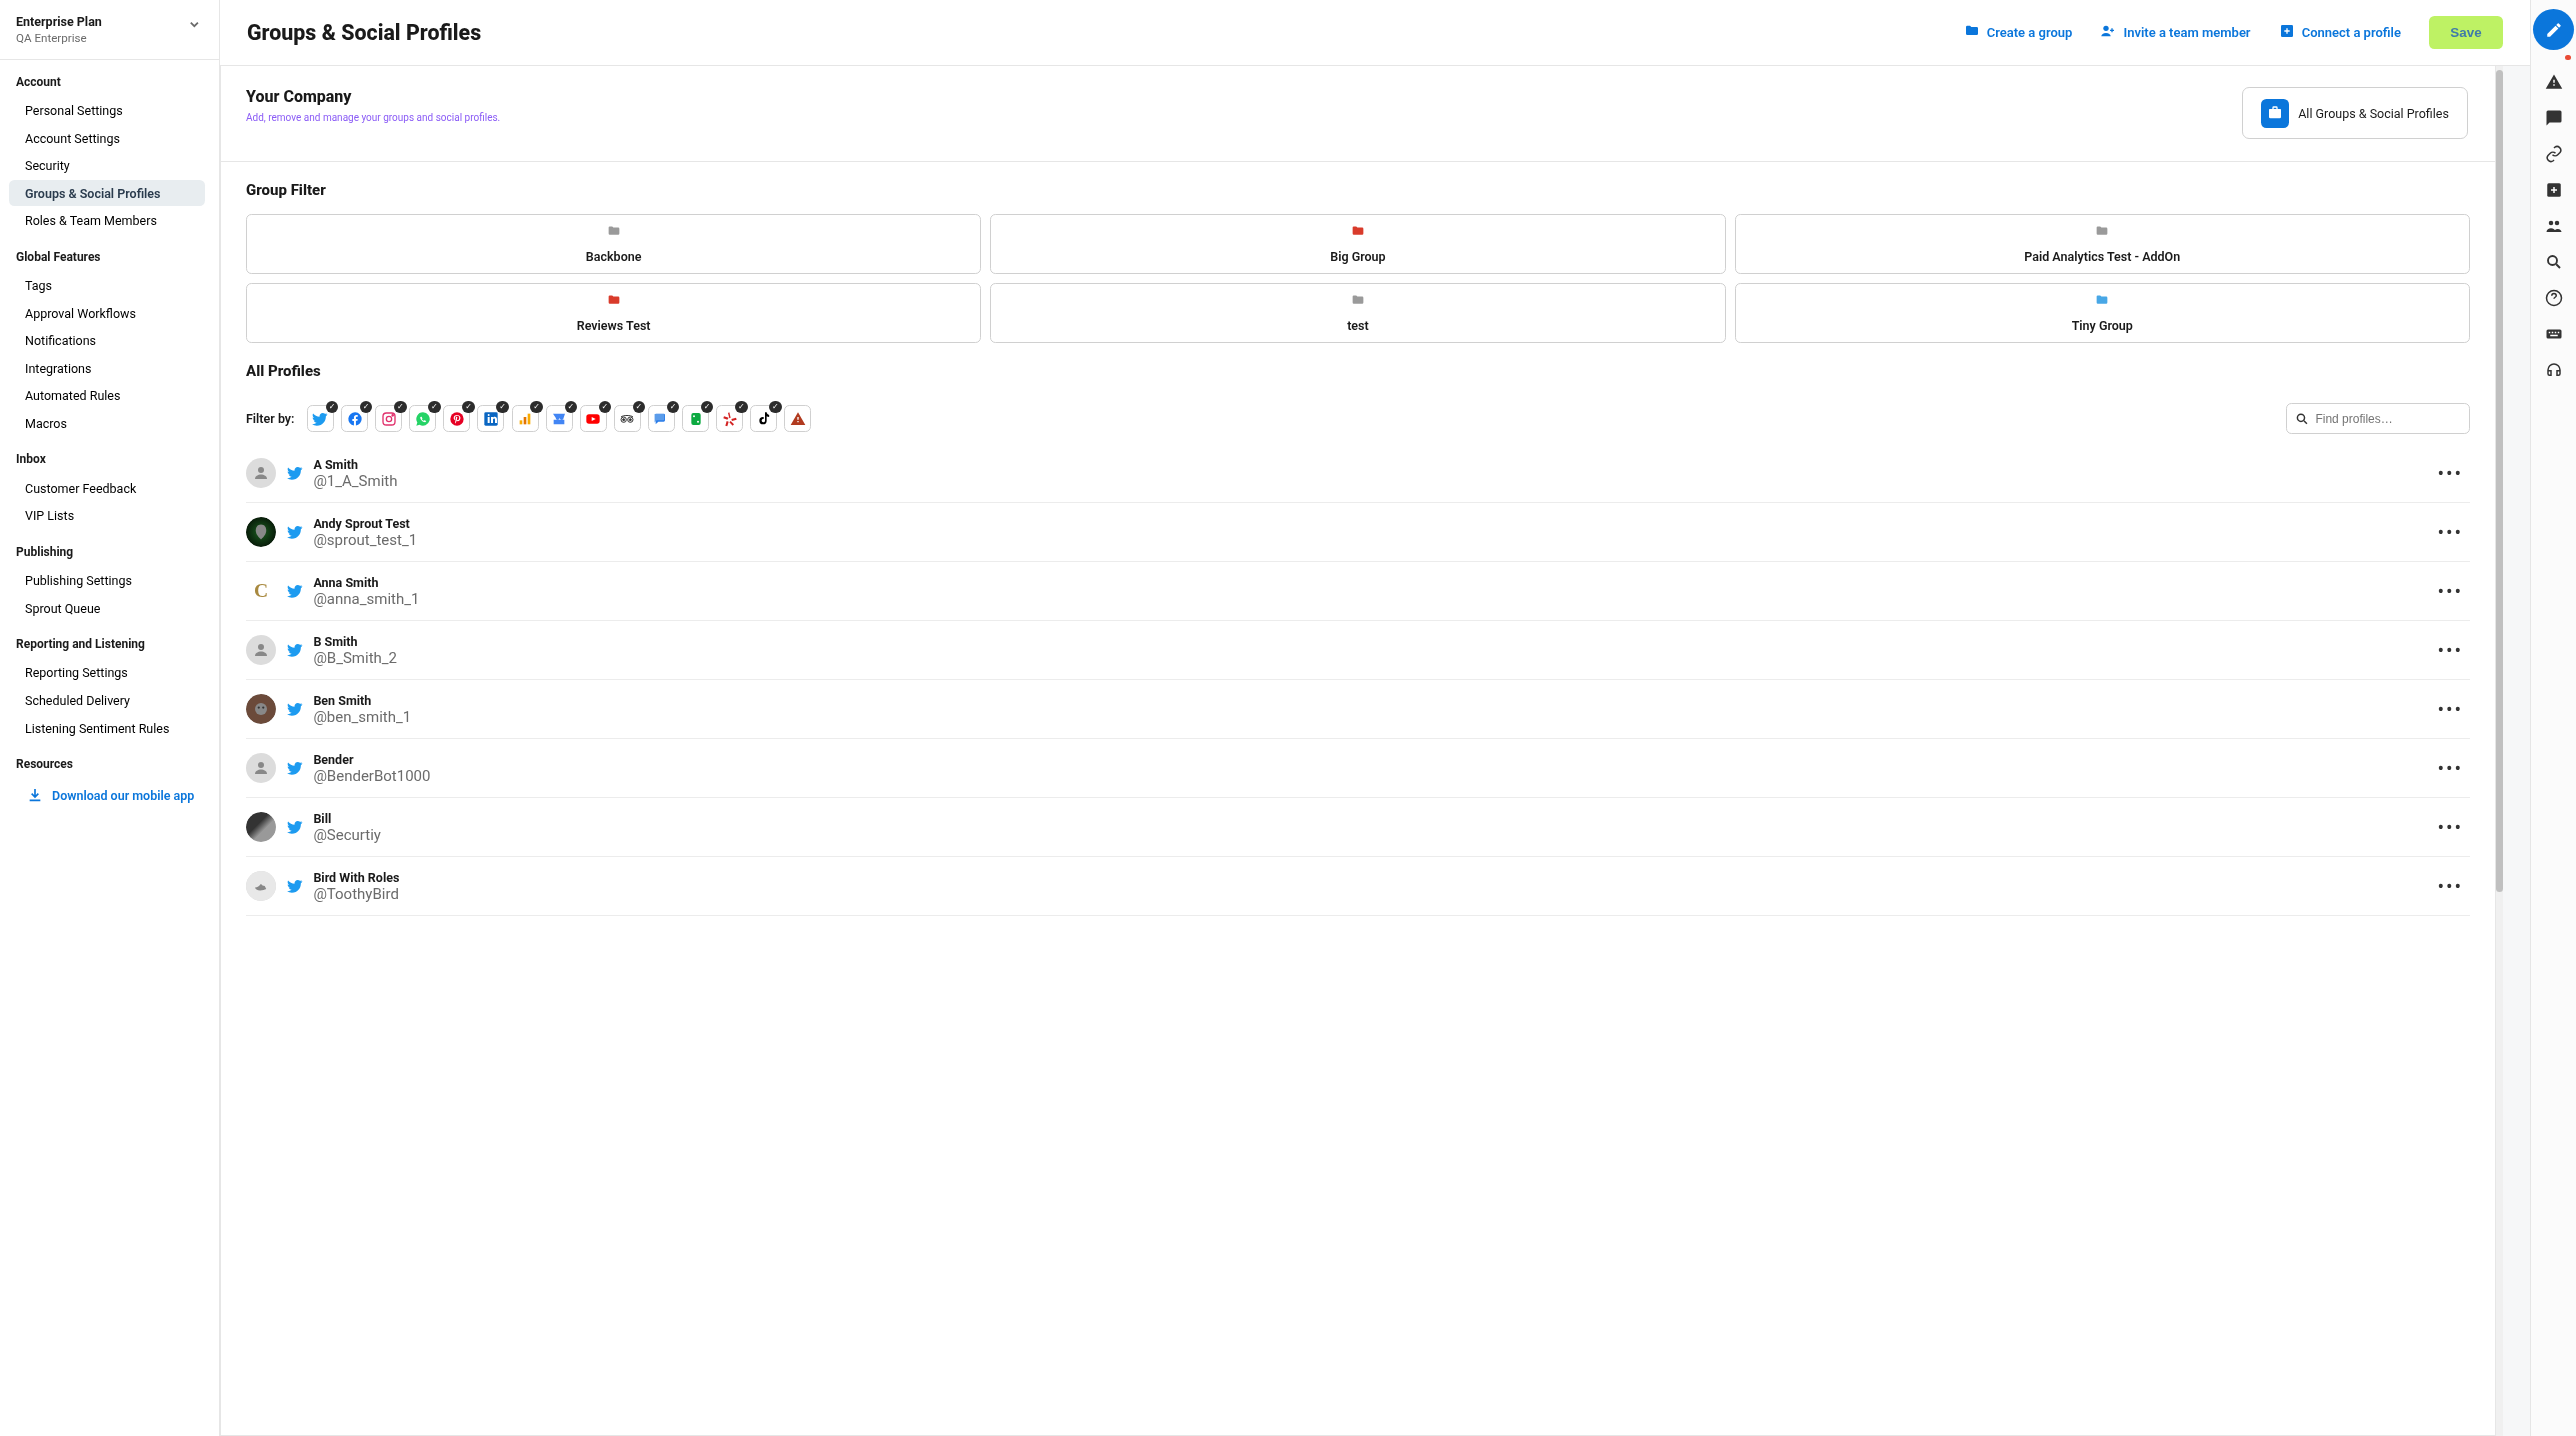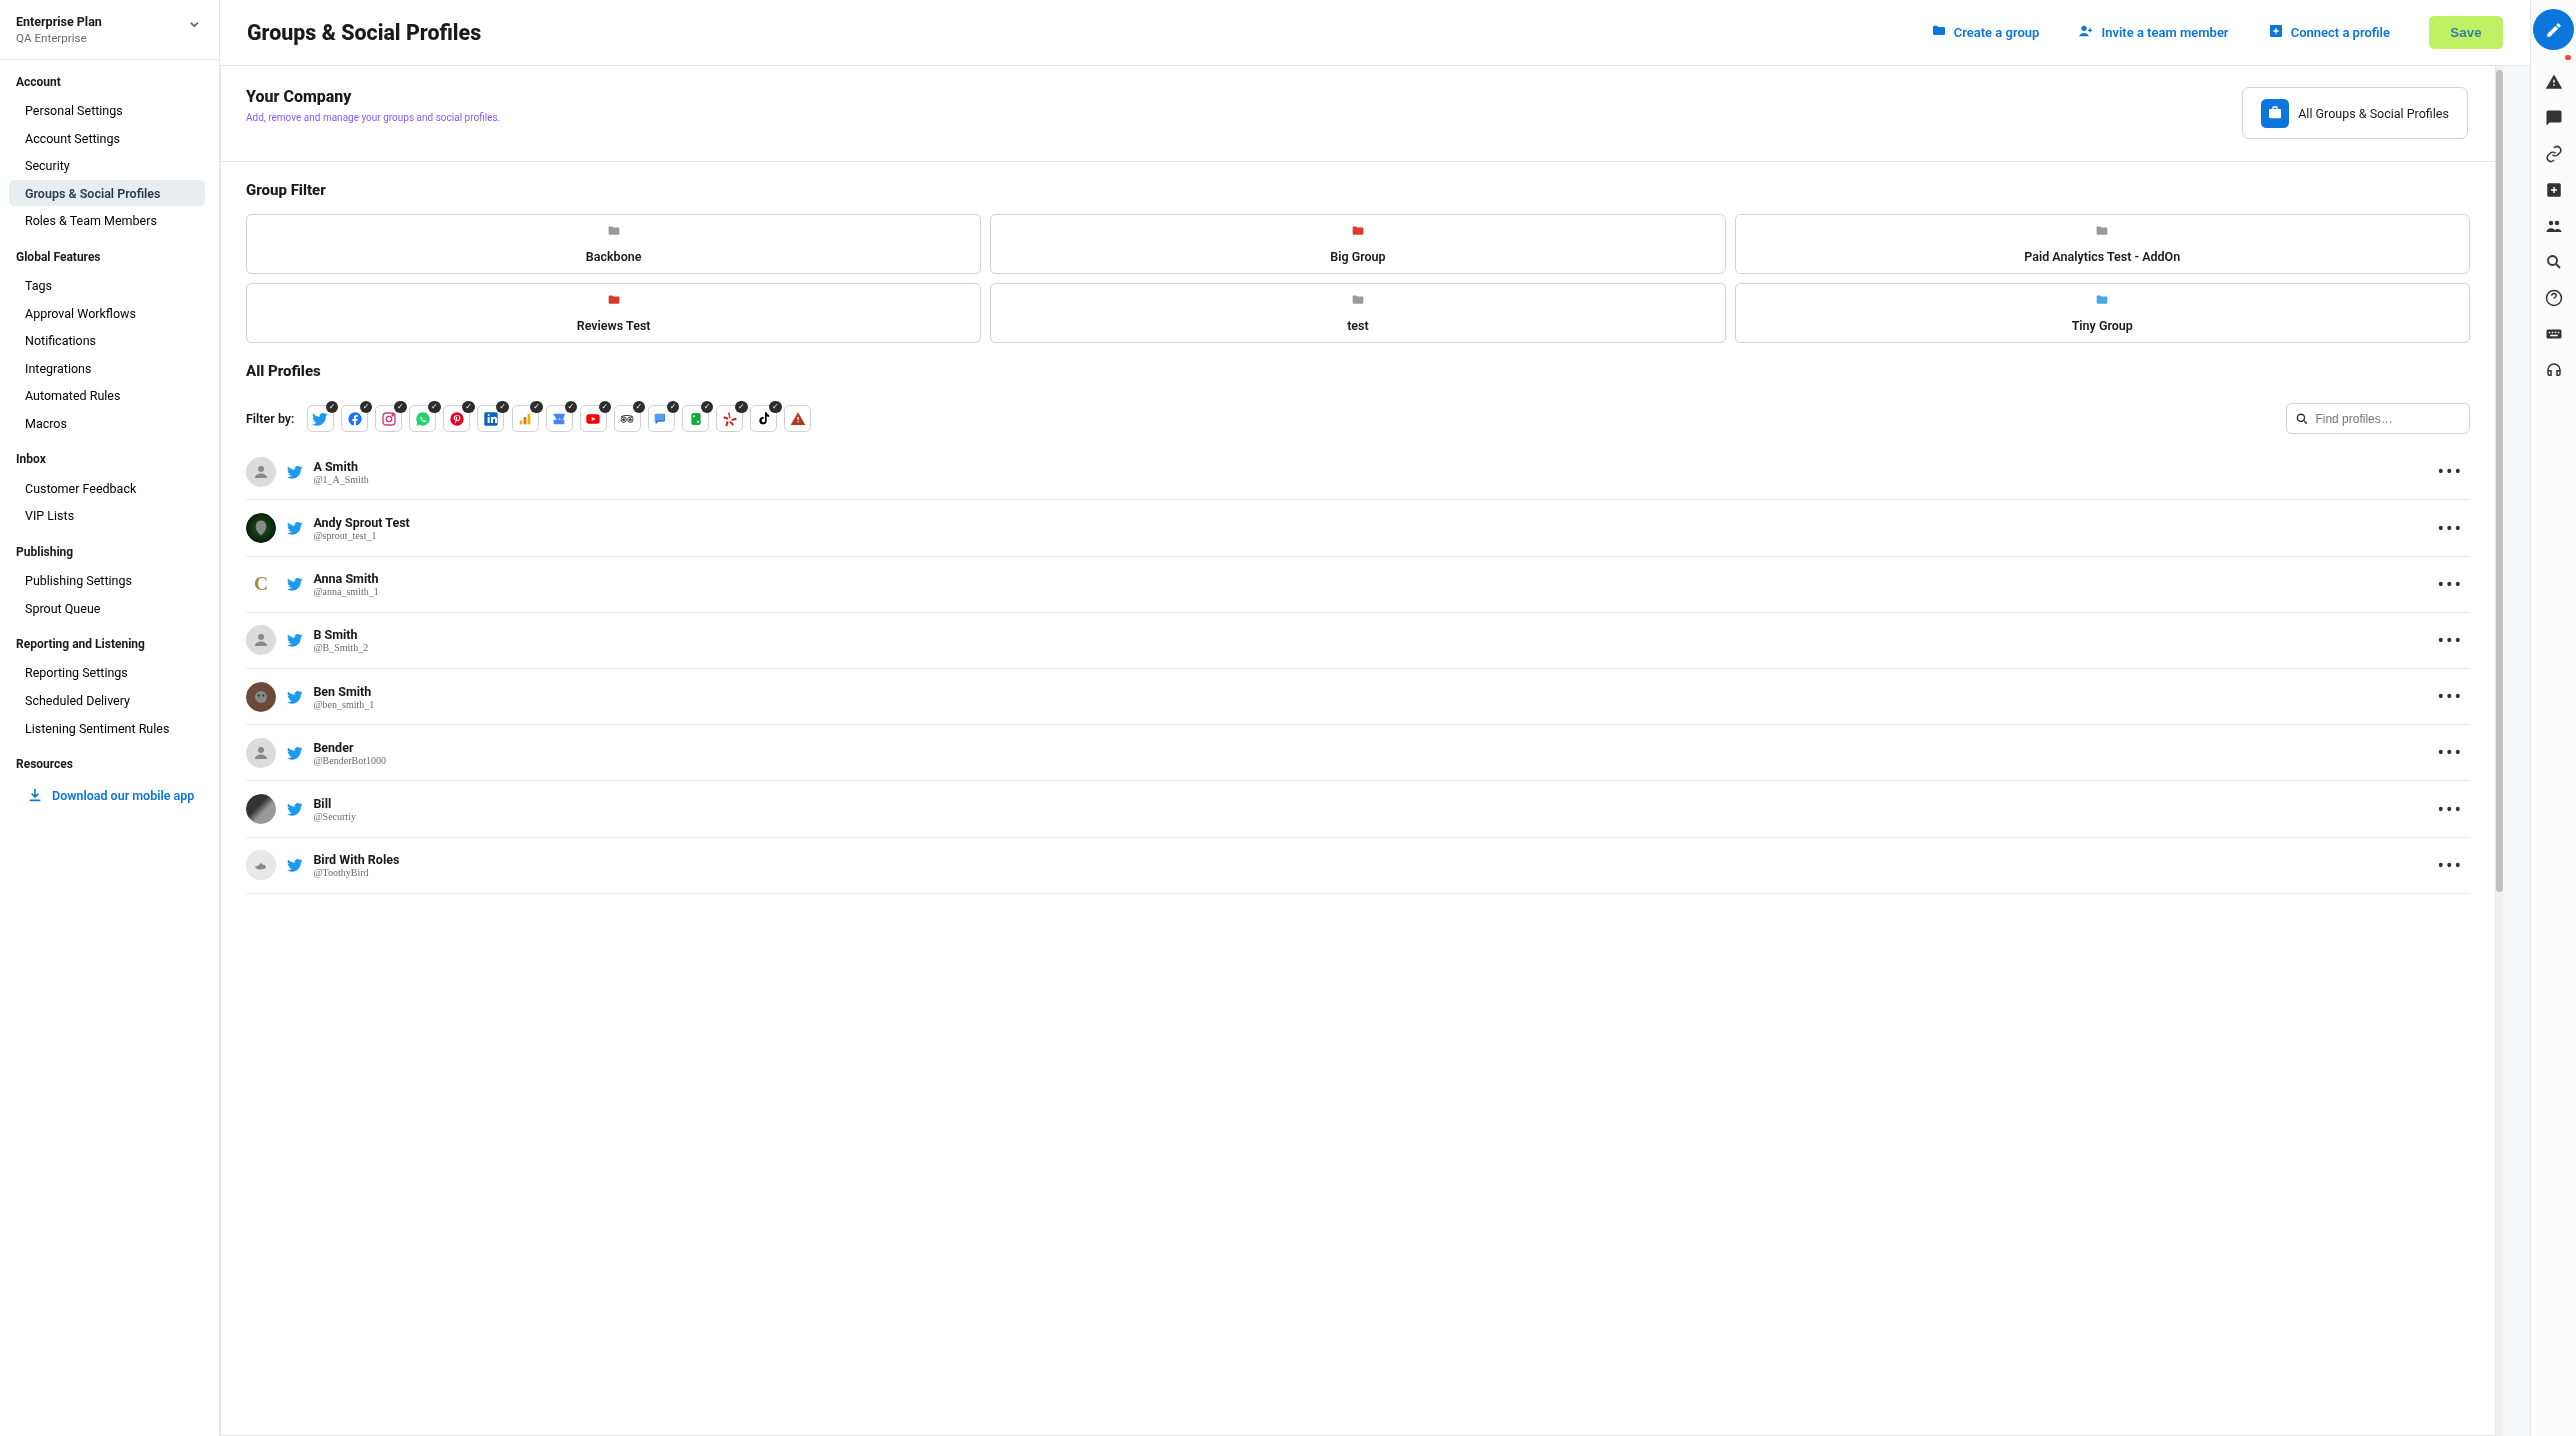--- a/index.html
+++ b/index.html
@@ -13,21 +13,21 @@
 .side-scroll { overflow-y:auto; flex:1; padding-right:5.4px; }
 .sec-label { font-weight:700; font-size:12px; padding:14.3px 16px 7.1px; }
 .nav-item { display:block; padding:5.4px 16px; font-size:12.5px; color:#000000; text-decoration:none; border-radius:5.4px; margin:1.8px 9px 1.8px 9px; }
 .nav-item.active { background:#e8edf0; color:#2a3b4d; font-weight:600; }
 .download-row { display:flex; align-items:center; gap:9px; padding:9px 16px 16px 27px; }
 .download-row svg { width:16px; height:16px; }
 .download-row a { color:#0b76db; font-weight:600; font-size:12.5px; text-decoration:none; }
 .main-col { flex:1; display:flex; flex-direction:column; background:#f6f7f8; }
 .top-bar { display:flex; align-items:center; justify-content:space-between; padding:16px 27px; background:#fff; border-bottom:0.9px solid #e6e6e6; }
 .page-title { font-size:21.4px; font-weight:800; }
-.top-actions { display:flex; align-items:center; gap:39px; }
+.top-actions { display:flex; align-items:center; gap:28px; }
 .link-btn { display:flex; align-items:center; gap:7.1px; color:#0b76db; font-weight:600; font-size:13px; cursor:pointer; }
 .link-btn svg { width:16px; height:16px; }
 .save-btn { background:#bef264; color:#3f7ba9; font-weight:700; border:none; border-radius:5.4px; padding:9px 21.4px; font-size:13.4px; }
 .content-wrap { padding:0 27px 0 0; overflow:hidden; flex:1; display:flex; }
 .content-card { background:#fff; margin:0 0 0 0; flex:1; overflow-y:auto; border:0.9px solid #e6e6e6; border-top:none; display:flex; flex-direction:column; }
 .card-head { padding:21.4px 0 21.4px 25px; display:flex; justify-content:space-between; align-items:flex-start; border-bottom:0.9px solid #e6e6e6; }
 .card-head h2 { font-size:16px; font-weight:800; }
 .card-head p { font-size:10px; color:#8b5cf6; margin-top:5.4px; }
 .all-groups-box { border:0.9px solid #d0d0d0; border-radius:7.1px; padding:10.7px 18px; display:flex; align-items:center; gap:9px; margin-right:27px; }
 .all-groups-ico { width:28.5px; height:28.5px; border-radius:5.4px; background:#0b76db; display:flex; align-items:center; justify-content:center; }
@@ -43,21 +43,21 @@
 .plat .chk { position:absolute; top:-5.4px; right:-5.4px; width:12.5px; height:12.5px; border-radius:50%; background:#2c2c2c; display:flex; align-items:center; justify-content:center; font-size:8px; color:#fff; }
 .search-wrap { margin-left:auto; position:relative; }
 .search-wrap svg { position:absolute; left:9px; top:50%; transform:translateY(-50%); width:14.3px; height:14.3px; }
 .search-input { width:184px; padding:7.1px 9px 7.1px 28.5px; border:0.9px solid #d0d0d0; border-radius:5.4px; font-size:12px; }
 .profile-list { padding:0 25px; }
 .profile-row { display:flex; align-items:center; padding:12.5px 0; border-bottom:0.9px solid #ececec; gap:10.7px; }
 .avatar { width:30px; height:30px; border-radius:50%; background:#dcdcdc; display:flex; align-items:center; justify-content:center; overflow:hidden; font-size:16px; }
 .avatar svg { width:18px; height:18px; fill:#888; }
 .brand-mark { width:16px; height:16px; }
 .p-name { font-weight:700; font-size:12.5px; }
-.p-handle { font-size:10px; color:#6b6b6b;font-family:Liberation Serif, serif; }
+.p-handle { font-size:15px; color:#6b6b6b; }
 .more-btn { margin-left:auto; color:#333; font-size:19.6px; letter-spacing:1.8px; cursor:pointer; padding:3.6px 7.1px; }
 .right-rail { width:46px; background:#fbfbfb; border-left:0.9px solid #e6e6e6; display:flex; flex-direction:column; align-items:center; gap:18px; padding-top:9px; position:relative; }
 .compose-fab { width:41px; height:41px; border-radius:50%; background:#0b76db; display:flex; align-items:center; justify-content:center; margin-bottom:5.4px; }
 .compose-fab svg { width:18px; height:18px; fill:#fff; }
 .rail-ico { width:18px; height:18px; color:#333; cursor:pointer; }
 .rail-ico svg { width:100%; height:100%; }
 .warn-dot { position:absolute; top:55px; right:5.4px; width:5.4px; height:5.4px; border-radius:50%; background:#e94b35; }
 .scroll-line { width:7.1px; background:#f0f0f0; }
 .scroll-thumb { width:7.1px; height:60%; background:#c0c0c0; border-radius:3.6px; margin-top:3.6px; }
 </style>

